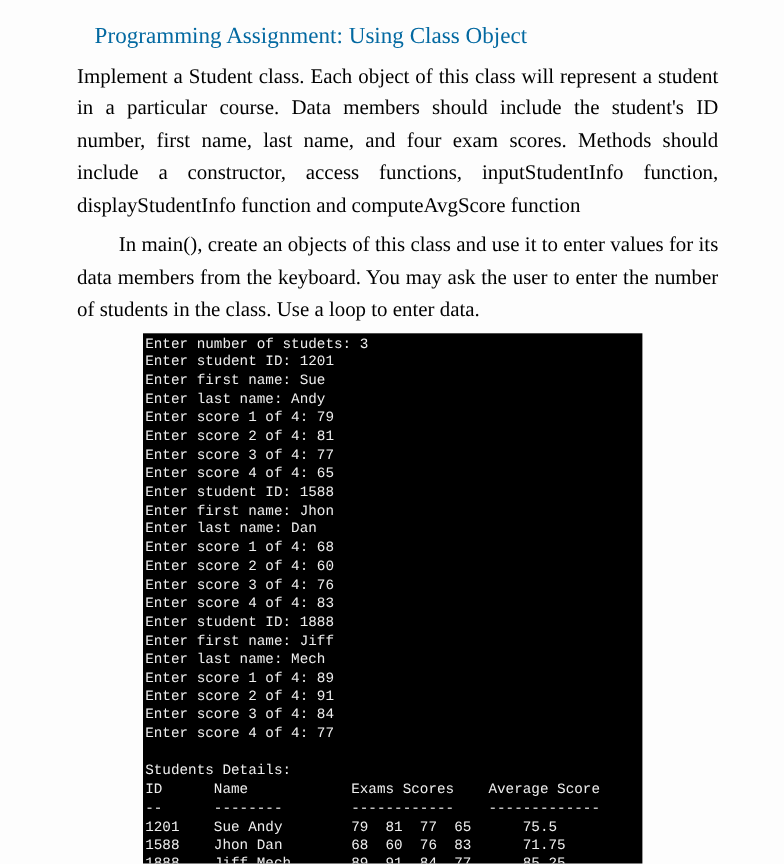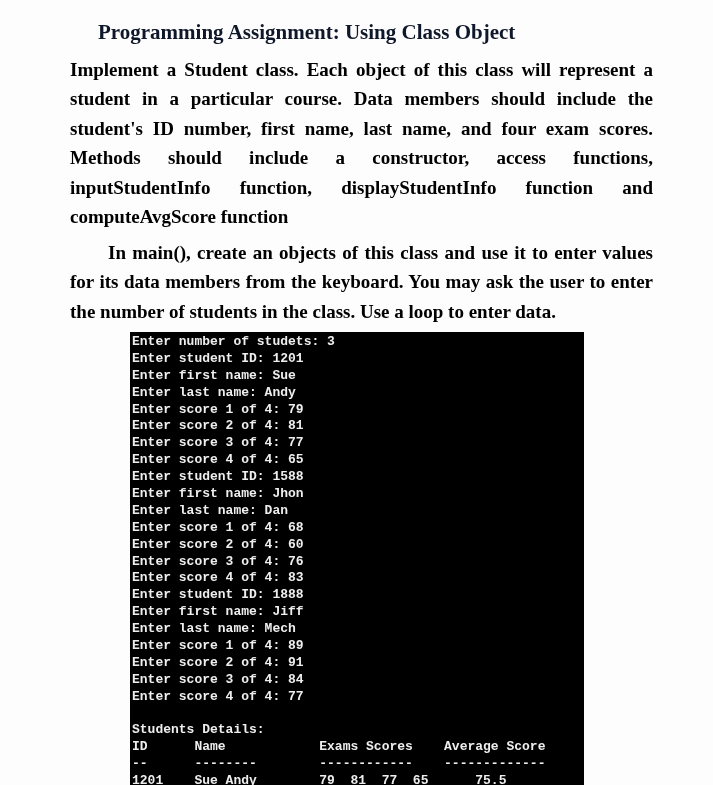--- a/index.html
+++ b/index.html
@@ -1,29 +1,29 @@
 <!DOCTYPE html>
 <html><head>
   <meta charset="utf-8">
   <style>
-    * { margin: 0; padding: 0; box-sizing: border-box; font-weight: bold; }
+    * { margin: 0; padding: 0; box-sizing: border-box; }
     body {
       width: 713px;
       height: 785px;
       background: #fdfdfd;
       font-family: "Times New Roman", Times, serif;
       padding: 20px 60px 20px 70px;
       color: #000;
     }
     .title {
-      color: #0f172a;
-      font-weight: bold;
+      color: #0369a1;
+      font-weight: normal;
       font-size: 21px;
       margin-bottom: 10px;
-      margin-left: 28px;
+      margin-left: 16px;
     }
     .para {
       font-size: 19px;
       line-height: 1.55;
       text-align: justify;
       margin-bottom: 6px;
     }
     .para:first-of-type {
       text-indent: 6px;
     }

